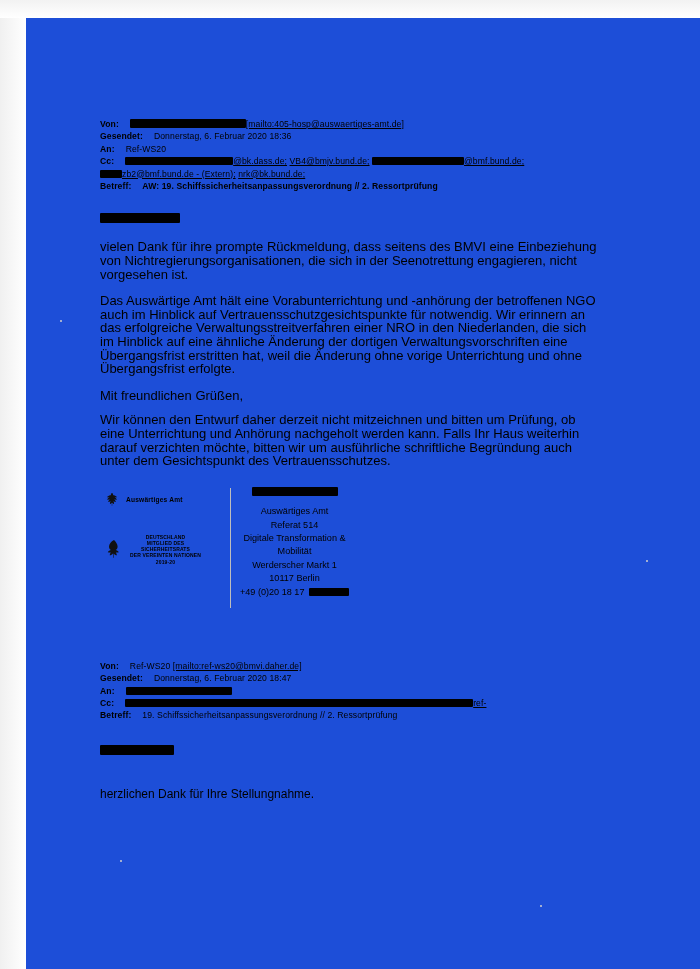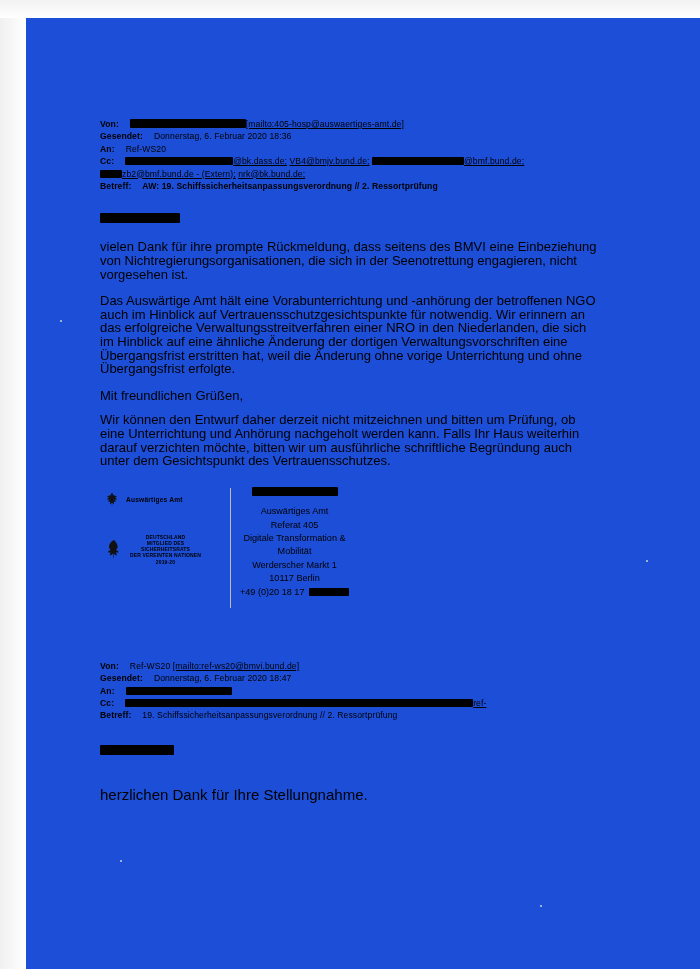--- a/index.html
+++ b/index.html
@@ -140,21 +140,21 @@
   }
   .leaf {
     width: 20px;
     height: 22px;
     flex: none;
   }
   .second-mail {
     margin-top: 48px;
   }
   .closing {
-    font-size: 15px;
+    font-size: 12px;
     line-height: 13.6px;
     margin-top: 30px;
   }
   .speck {
     position: absolute;
     background: #cfcfcf;
     border-radius: 50%;
   }
 </style>
 </head>
@@ -252,38 +252,38 @@
       </div>
 
       <div class="sig-divider"></div>
 
       <div class="sig-right">
         <div>
           <span class="redact" style="width:86px;height:9px;"></span>
         </div>
         <div style="height:6px;"></div>
         <div>Auswärtiges Amt</div>
-        <div>Referat 405</div>
+        <div>Referat 514</div>
         <div>Digitale Transformation &amp;</div>
         <div>Mobilität</div>
         <div>Werderscher Markt 1</div>
         <div>10117  Berlin</div>
         <div>
           <span>+49 (0)20 18 17</span>
           <span class="redact" style="width:40px;height:8px;margin-left:2px;"></span>
         </div>
       </div>
     </div>
 
     <div class="hdr second-mail">
       <div class="row">
         <span class="lbl">Von:</span>
         <span class="val">
           <span>Ref-WS20</span>
-          <span class="lnk">[mailto:ref-ws20@bmvi.bund.de]</span>
+          <span class="lnk">[mailto:ref-ws20@bmvi.daher.de]</span>
         </span>
       </div>
 
       <div class="row">
         <span class="lbl">Gesendet:</span>
         <span class="val">Donnerstag, 6. Februar 2020 18:47</span>
       </div>
 
       <div class="row">
         <span class="lbl">An:</span>

